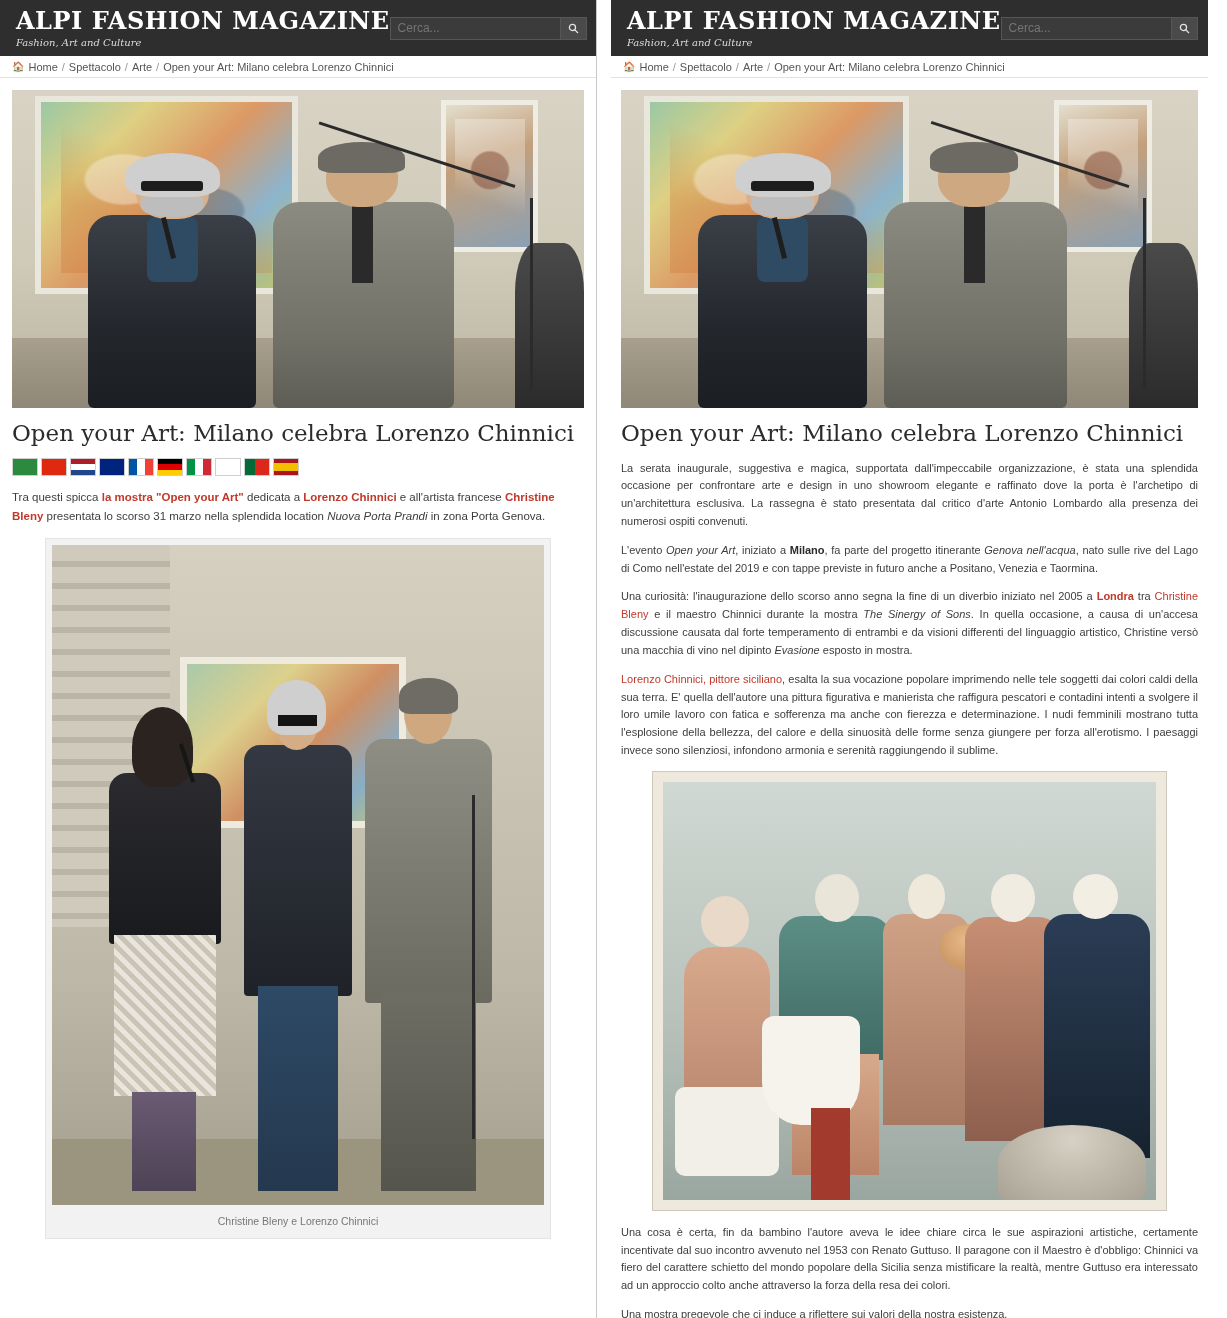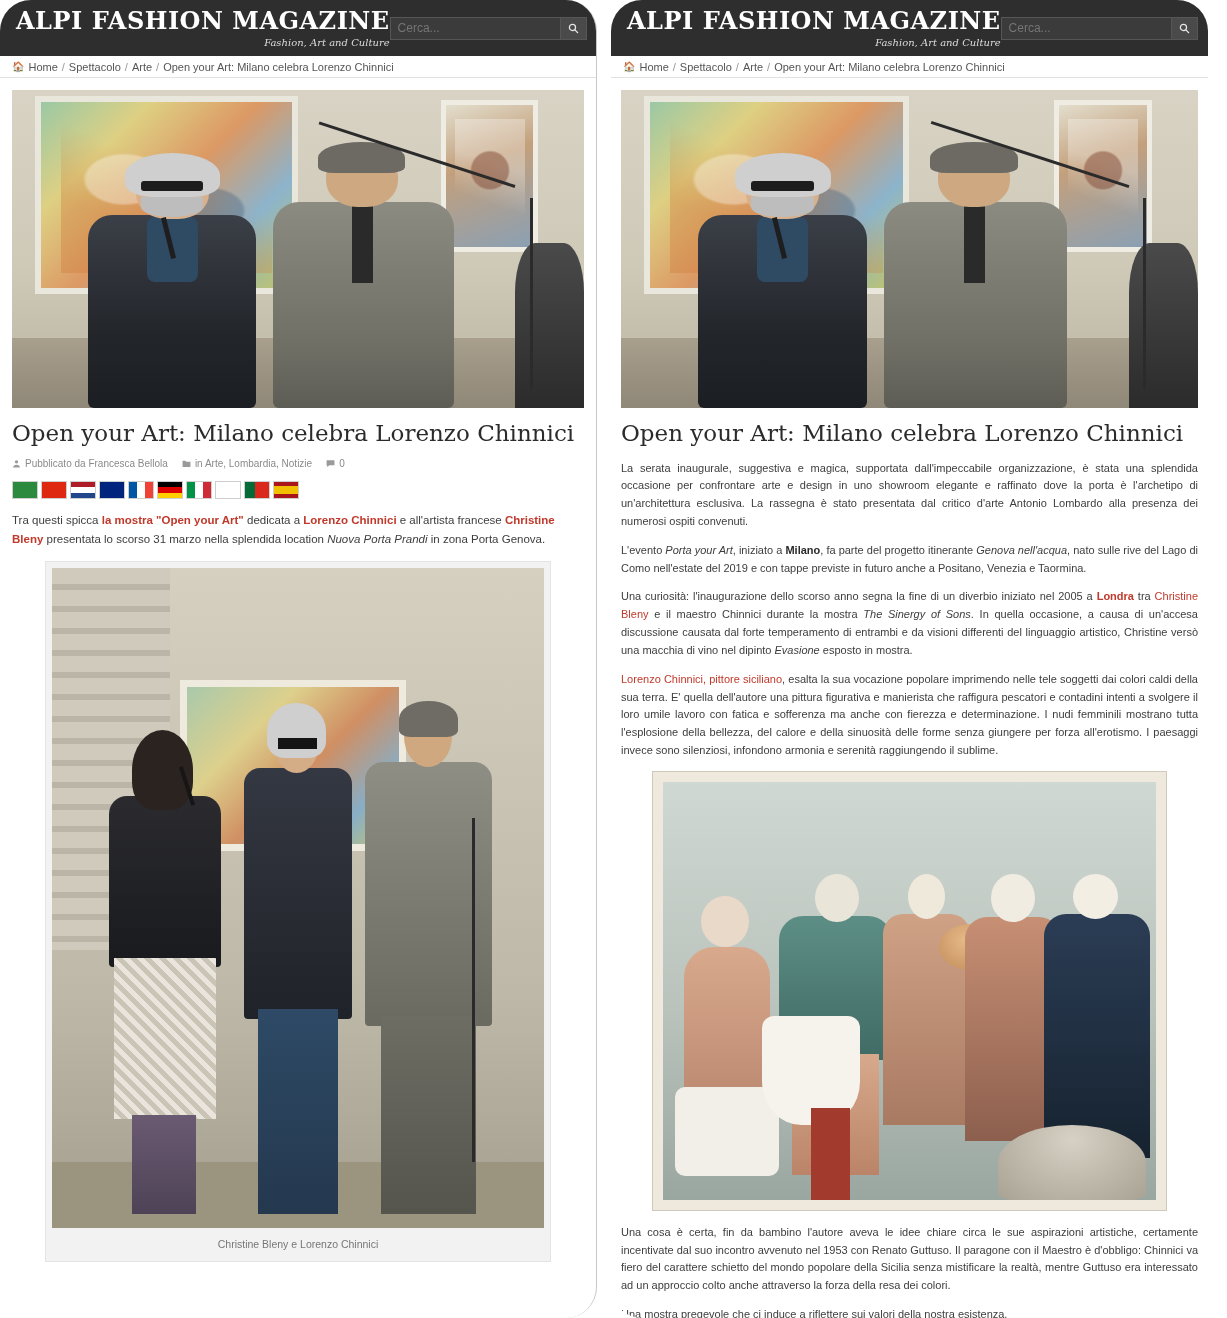--- a/index.html
+++ b/index.html
@@ -13,21 +13,20 @@
     height: 1318px;
     position: relative;
     display: flex;
     overflow: hidden;
   }
   .col {
     width: 597px;
     position: relative;
     overflow: hidden;
     background: #fff;
-    border-radius: 31px;
   }
   .col-left { border-right: 1px solid #c8c8c8; }
   .col-right { margin-left: 14px; }
 
   
   .site-header {
     background: #2e2e2e;
     height: 56px;
     display: flex;
     align-items: center;
@@ -42,21 +41,21 @@
     font-size: 24px;
     letter-spacing: 0.5px;
     line-height: 1;
     text-align: center;
   }
   .brand-sub {
     color: #dcdcdc;
     font-family: "DejaVu Serif", serif;
     font-style: italic;
     font-size: 10px;
-    text-align: right;
+    text-align: left;
     margin-top: 4px;
   }
   .search-wrap {
     margin-left: auto;
     display: flex;
     align-items: center;
     width: 200px;
     height: 23px;
     background: #3b3b3b;
     border: 1px solid #565656;
@@ -425,41 +424,20 @@
           <div class="head"></div>
             <div class="hair"></div>
         </div>
         <div class="mic-stand"></div>
         <div class="mic-stand2"></div>
       </div>
     </div>
 
     <h1 class="article-title">Open your Art: Milano celebra Lorenzo Chinnici</h1>
 
-    <div class="meta">
-      <span class="item">
-        <svg viewBox="0 0 16 16">
-            <circle cx="8" cy="5" r="3"></circle>
-            <path d="M2 15c0-3.3 2.7-5 6-5s6 1.7 6 5z"></path>
-          </svg>
-        <span>Pubblicato da Francesca Bellola</span>
-      </span>
-      <span class="item">
-        <svg viewBox="0 0 16 16">
-            <path d="M1 3h5l1.5 2H15v9H1z"></path>
-          </svg>
-        <span>in Arte, Lombardia, Notizie</span>
-      </span>
-      <span class="item">
-        <svg viewBox="0 0 16 16">
-            <path d="M1 2h14v9H6l-4 3v-3H1z"></path>
-          </svg>
-        <span>0</span>
-      </span>
-    </div>
 
     <div class="flags">
       <span class="flag" style="background:#2b8a3e"></span>
       <span class="flag" style="background:#de2910"></span>
       <span class="flag" style="background:linear-gradient(180deg,#ae1c28 0 33%,#ffffff 33% 66%,#21468b 66%)"></span>
       <span class="flag" style="background:#00247d"></span>
       <span class="flag" style="background:linear-gradient(90deg,#0055a4 0 33%,#ffffff 33% 66%,#ef4135 66%)"></span>
       <span class="flag" style="background:linear-gradient(180deg,#000 0 33%,#dd0000 33% 66%,#ffce00 66%)"></span>
       <span class="flag" style="background:linear-gradient(90deg,#009246 0 33%,#ffffff 33% 66%,#ce2b37 66%)"></span>
       <span class="flag" style="background:#ffffff"></span>
@@ -559,21 +537,21 @@
         <div class="mic-stand"></div>
         <div class="mic-stand2"></div>
       </div>
     </div>
 
     <h1 class="article-title">Open your Art: Milano celebra Lorenzo Chinnici</h1>
 
     <p class="body-text">La serata inaugurale, suggestiva e magica, supportata dall'impeccabile organizzazione, è stata una splendida occasione per confrontare arte e design in uno showroom elegante e raffinato dove la porta è l'archetipo di un'architettura esclusiva. La rassegna è stato presentata dal critico d'arte Antonio Lombardo alla presenza dei numerosi ospiti convenuti.</p>
 
     <p class="body-text">
-      <span>L'evento </span><i>Porta your Art</i><span>, iniziato a </span><b>Milano</b><span>, fa parte del progetto itinerante </span><i>Genova nell'acqua</i><span>, nato sulle rive del Lago di Como nell'estate del 2019 e con tappe previste in futuro anche a Positano, Venezia e Taormina.</span>
+      <span>L'evento </span><i>Open your Art</i><span>, iniziato a </span><b>Milano</b><span>, fa parte del progetto itinerante </span><i>Genova nell'acqua</i><span>, nato sulle rive del Lago di Como nell'estate del 2019 e con tappe previste in futuro anche a Positano, Venezia e Taormina.</span>
     </p>
 
     <p class="body-text">
       <span>Una curiosità: l'inaugurazione dello scorso anno segna la fine di un diverbio iniziato nel 2005 a </span><a class="link-red" href="#"><b>Londra</b></a><span> tra </span><a class="link-red" href="#"><span>Christine Bleny</span></a><span> e il maestro Chinnici durante la mostra </span><i>The Sinergy of Sons</i><span>. In quella occasione, a causa di un'accesa discussione causata dal forte temperamento di entrambi e da visioni differenti del linguaggio artistico, Christine versò una macchia di vino nel dipinto </span><i>Evasione</i><span> esposto in mostra.</span>
     </p>
 
     <p class="body-text">
       <a class="link-red" href="#"><span>Lorenzo Chinnici, pittore siciliano</span></a><span>, esalta la sua vocazione popolare imprimendo nelle tele soggetti dai colori caldi della sua terra. E' quella dell'autore una pittura figurativa e manierista che raffigura pescatori e contadini intenti a svolgere il loro umile lavoro con fatica e sofferenza ma anche con fierezza e determinazione. I nudi femminili mostrano tutta l'esplosione della bellezza, del calore e della sinuosità delle forme senza giungere per forza all'erotismo. I paesaggi invece sono silenziosi, infondono armonia e serenità raggiungendo il sublime.</span>
     </p>
 

